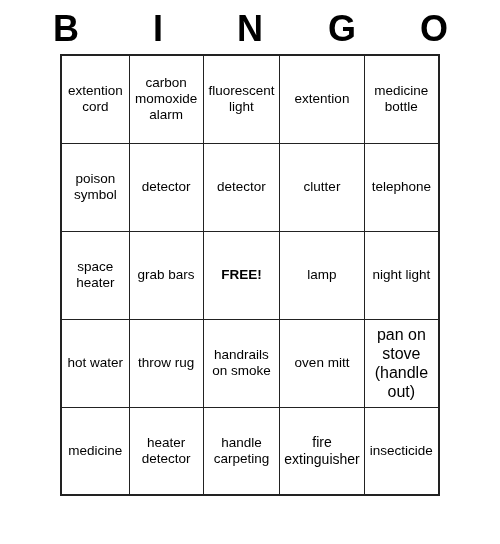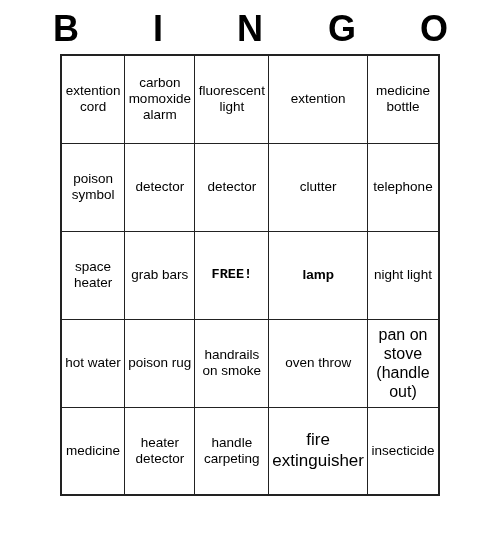--- a/index.html
+++ b/index.html
@@ -37,29 +37,28 @@
       height: 88px;
       text-align: center;
       vertical-align: middle;
       padding: 4px 3px;
       font-size: 13.5px;
       line-height: 1.2;
     }
     .free-cell {
       font-size: 18px;
       font-weight: bold;
-      font-family: Liberation Mono, monospace;
     }
     .large-text {
       font-size: 20px;
       font-weight: normal;
     }
     .xlarge-text {
       font-size: 24px;
-      font-weight: bold;
+      font-weight: normal;
     }
   </style>
 </head>
 <body>
 
 <div id="bingo-title">
 <span class="bingo-letter">B</span>
     <span class="bingo-letter">I</span>
     <span class="bingo-letter">N</span>
     <span class="bingo-letter">G</span>
@@ -84,26 +83,26 @@
       </tr>
       <tr>
         <td>space heater</td>
         <td class="large-text">grab bars</td>
         <td class="free-cell">FREE!</td>
         <td class="xlarge-text">lamp</td>
         <td class="large-text">night light</td>
       </tr>
       <tr>
         <td class="large-text">hot water</td>
-        <td class="large-text">poison rug</td>
+        <td class="large-text">throw rug</td>
         <td>handrails on smoke</td>
-        <td class="large-text">oven throw</td>
+        <td class="large-text">oven mitt</td>
         <td style="font-size: 16px;">pan on stove (handle out)</td>
       </tr>
       <tr>
         <td>medicine</td>
         <td>heater detector</td>
         <td>handle carpeting</td>
-        <td style="font-size: 17px;">fire extinguisher</td>
+        <td style="font-size: 14px;">fire extinguisher</td>
         <td>insecticide</td>
       </tr>
     </tbody>
 </table>
 
 </body></html>

